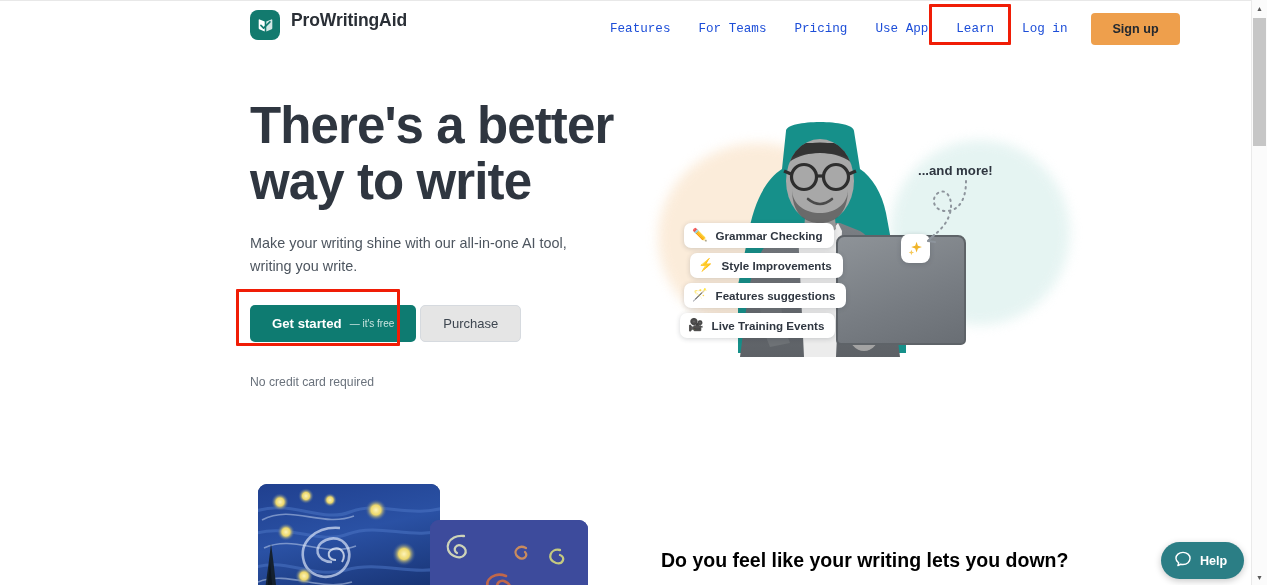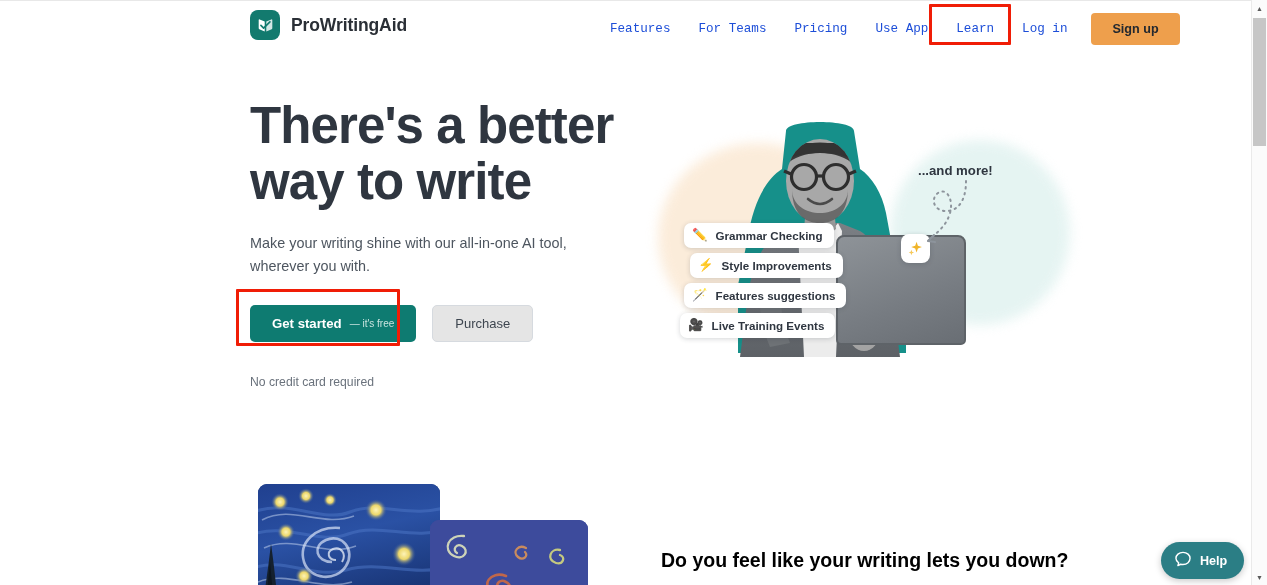--- a/index.html
+++ b/index.html
@@ -34,21 +34,21 @@
     top: 0; left: 0;
     width: 1251px;
     height: 50px;
   }
 
   #brand {
     position: absolute;
     left: 250px;
     top: 10px;
     display: flex;
-    align-items: center;
+    align-items: flex-start;
     gap: 11px;
     text-decoration: none;
   }
 
   #logo-mark {
     width: 30px;
     height: 30px;
     border-radius: 8px;
     background: #127a6e;
     display: flex;
@@ -143,21 +143,21 @@
     font-size: 14.4px;
     line-height: 23px;
     color: #4d555f;
     width: 330px;
   }
 
   #cta-row {
     margin-top: 27px;
     display: flex;
     align-items: center;
-    gap: 16px;
+    gap: 4px;
   }
 
   #get-started-btn {
     background: #0e7b71;
     border-radius: 5px;
     padding: 0 22px;
     height: 37px;
     display: inline-flex;
     align-items: center;
     gap: 8px;
@@ -446,21 +446,21 @@
   </div>
 
   <div class="annot" id="annot-signup"></div>
 
   <div id="hero-left">
     <h1 id="hero-title">
       <span>There's a better</span><br>
       <span>way to write</span>
     </h1>
 
-    <p id="hero-sub">Make your writing shine with our all-in-one AI tool, wherever you with.</p>
+    <p id="hero-sub">Make your writing shine with our all-in-one AI tool, writing you write.</p>
 
     <div id="cta-row">
       <a id="get-started-btn" href="#">
         <span id="gs-main">Get started</span>
         <span id="gs-sub">— it's free</span>
       </a>
       <a id="purchase-btn" href="#">Purchase</a>
     </div>
 
     <div id="no-cc">No credit card required</div>

